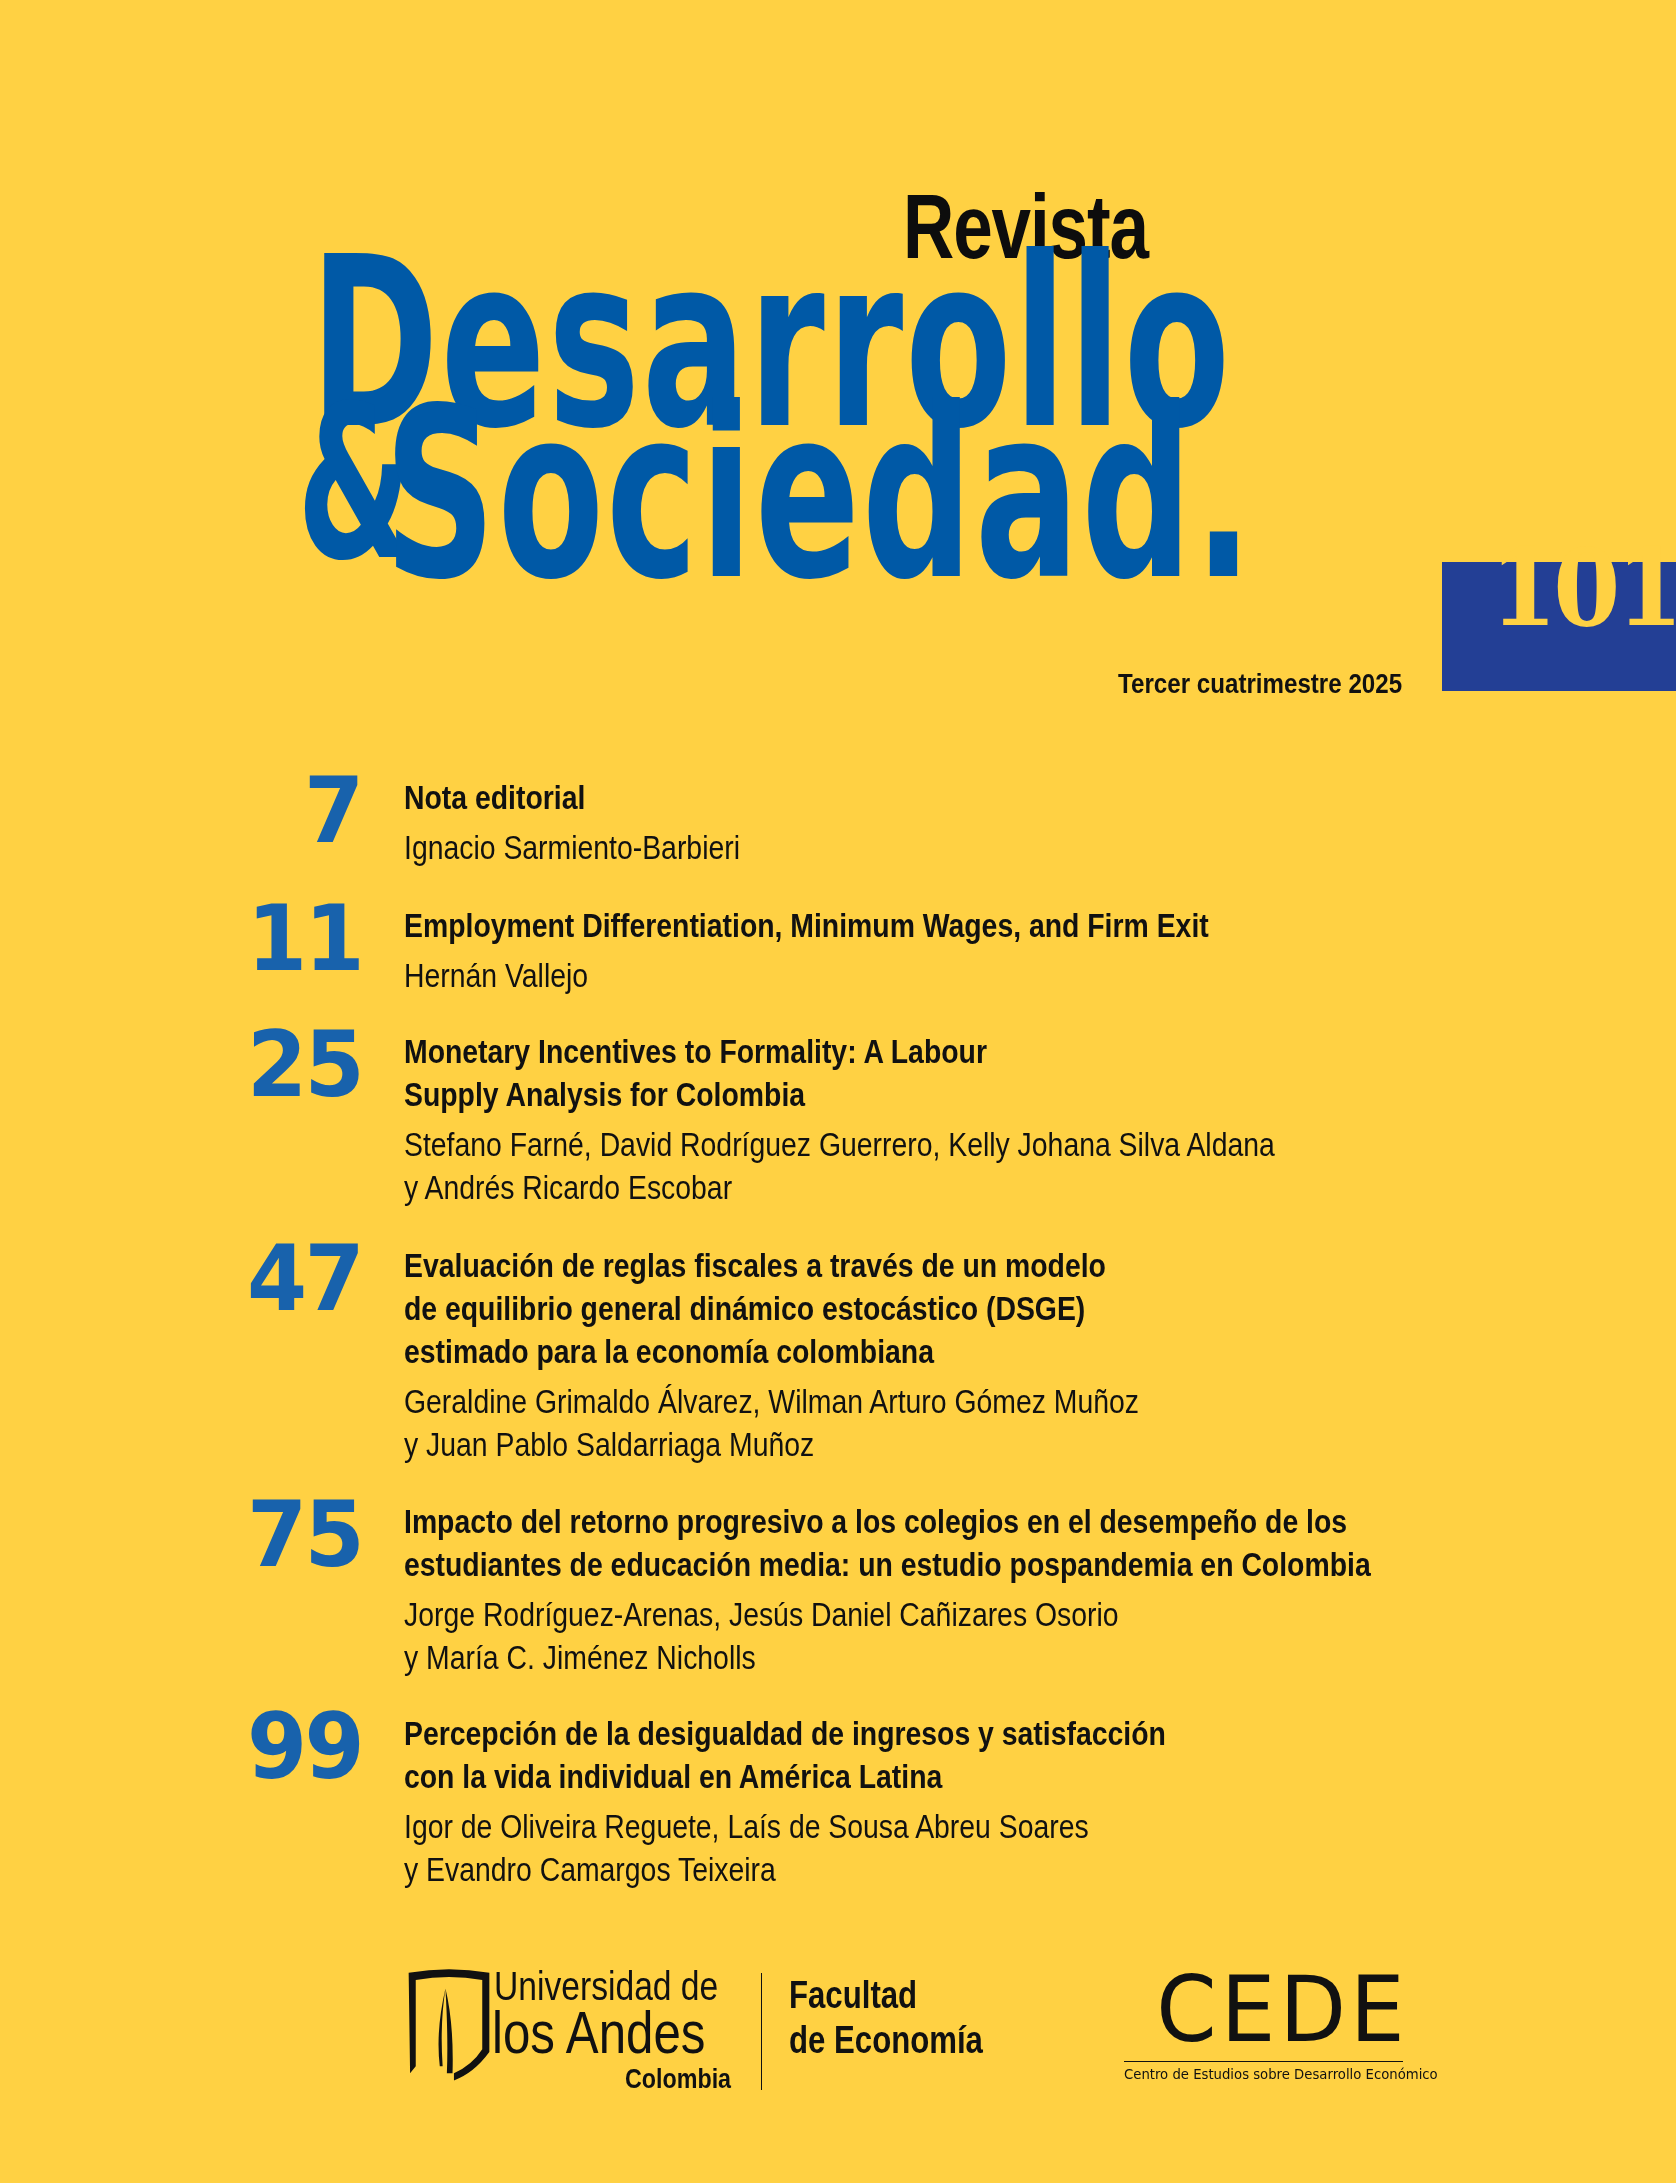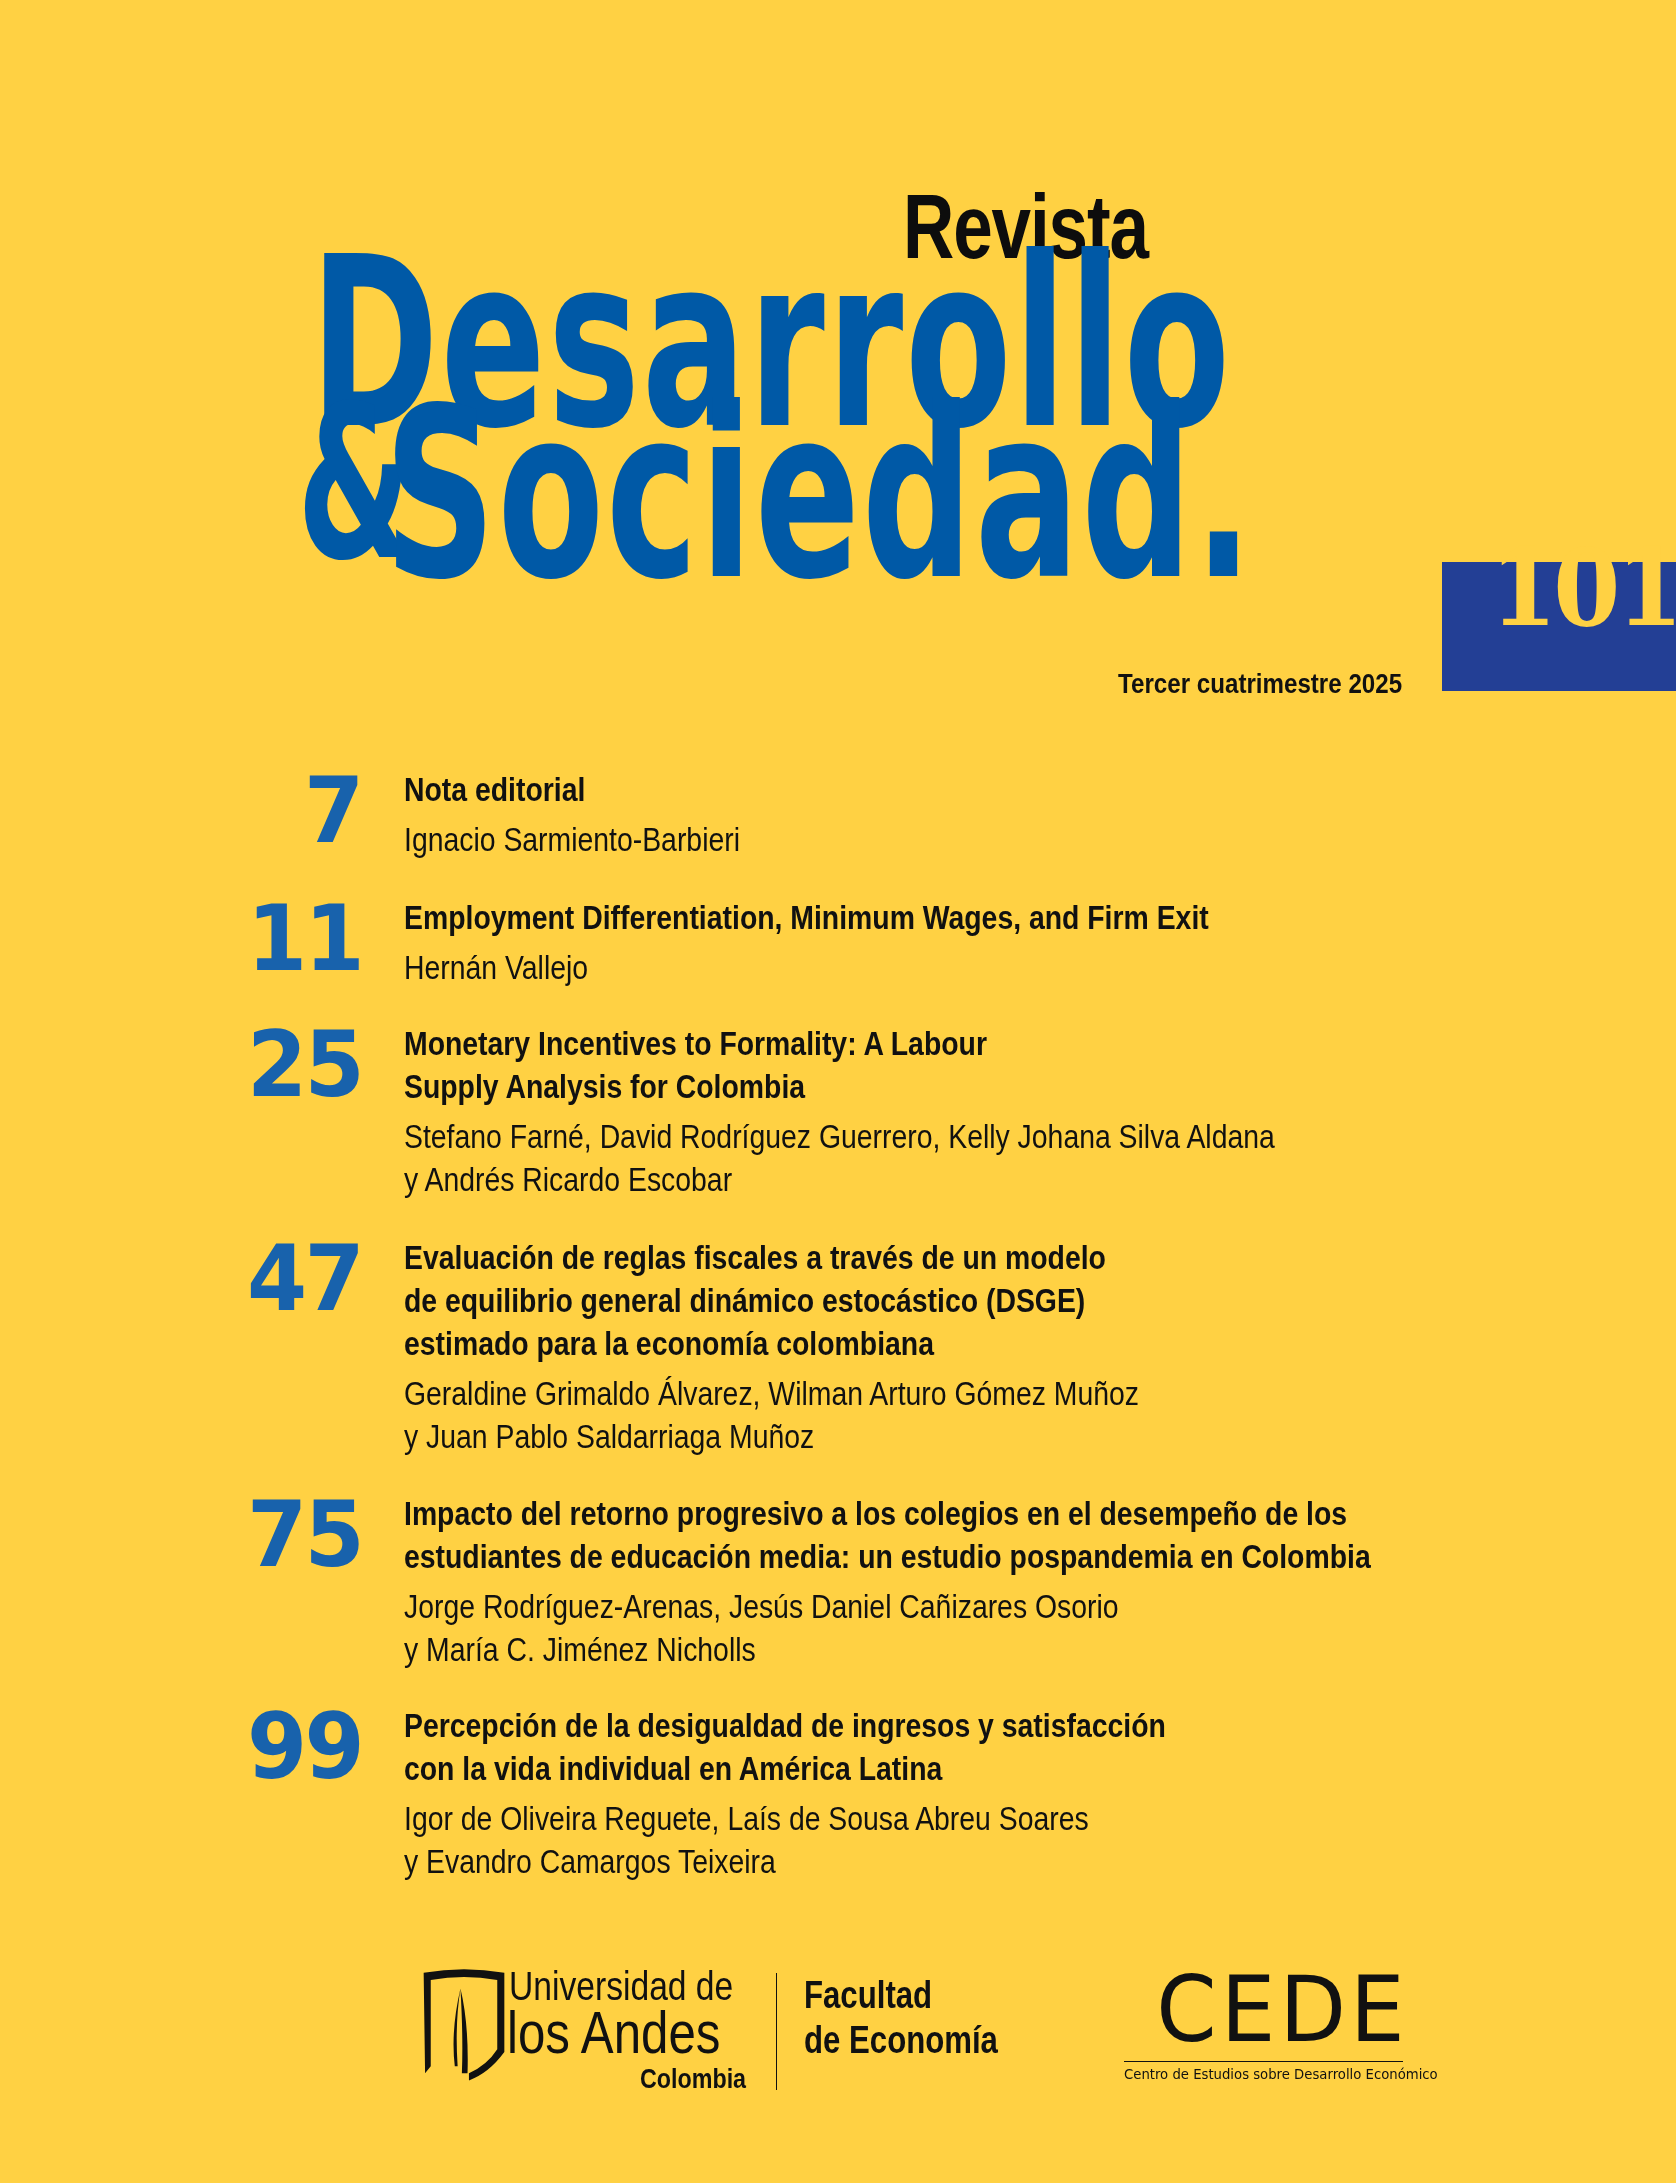--- a/index.html
+++ b/index.html
@@ -73,35 +73,35 @@
   
   .toc-entry { position: absolute; left: 0; width: 1676px; }
   .toc-num {
     position: absolute; right: 1314px; top: -2.8px;
     font-family: "DejaVu Sans", sans-serif;
     font-weight: bold; font-size: 91px; line-height: 1;
     color: #1862AC;
     letter-spacing: -2.8px;
     transform: scaleX(0.95); transform-origin: right top;
   }
-  .toc-text { position: absolute; left: 404px; top: 0; }
+  .toc-text { position: absolute; left: 404px; top: 8px; }
   .toc-title {
     font-size: 33px; font-weight: bold; line-height: 43px;
     transform: scaleX(0.86); transform-origin: left top;
     white-space: nowrap;
   }
   .toc-authors {
     font-size: 33px; line-height: 43px; margin-top: 7.1px;
     transform: scaleX(0.86); transform-origin: left top;
     white-space: nowrap;
   }
   .line { display: block; }
 
   
-  .uniandes { left: 418px; top: 1966px; width: 626px; height: 128px; }
+  .uniandes { left: 403px; top: 1966px; width: 626px; height: 128px; }
   .shield { position: absolute; left: 0; top: 1.4px; width: 92px; height: 115px; }
   .uni-l1 {
     position: absolute; left: 91px; top: 0;
     font-size: 41px; line-height: 1; white-space: nowrap;
     transform: scaleX(0.82); transform-origin: left top;
   }
   .uni-l2 {
     position: absolute; left: 89px; top: 37px;
     font-size: 60px; line-height: 1; white-space: nowrap;
     transform: scaleX(0.82); transform-origin: left top;

